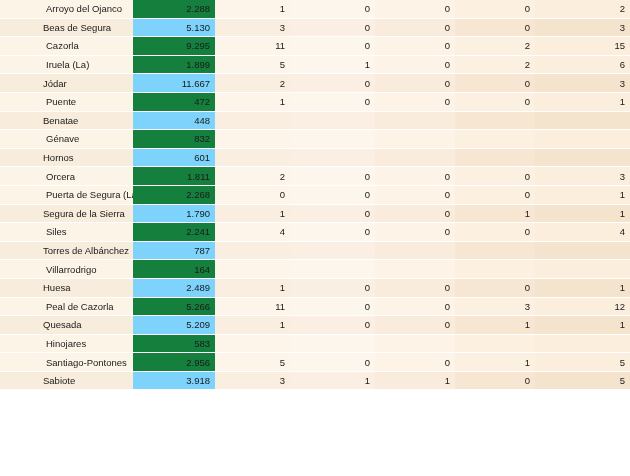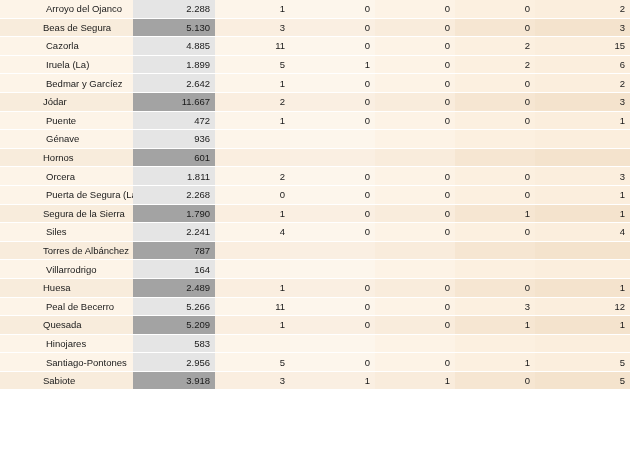--- a/index.html
+++ b/index.html
@@ -39,22 +39,22 @@
 
   td.name {
     text-align: left;
     background: #fdf3e4;
   }
   td.num {
     text-align: right;
     padding-right: 7px;
   }
   
-  tr.odd td.v1 { background: #e5e5e5; }
-  tr.even td.v1 { background: #a3a3a3; }
+  tr.odd td.v1 { background: #15803d; }
+  tr.even td.v1 { background: #7dd3fc; }
   tr.odd td.v2 { background: #fdf5ea; }
   tr.even td.v2 { background: #faeee0; }
   tr.odd td.v3 { background: #fdf6ec; }
   tr.even td.v3 { background: #faefe2; }
   tr.odd td.v4 { background: #fdf3e6; }
   tr.even td.v4 { background: #f9ecdc; }
   tr.odd td.v5 { background: #fcf0e0; }
   tr.even td.v5 { background: #f6e6d2; }
   tr.odd td.v6 { background: #fbeedd; }
   tr.even td.v6 { background: #f4e3cd; }
@@ -89,66 +89,66 @@
         <td class="name">Beas de Segura</td>
         <td class="num v1">5.130</td>
         <td class="num v2">3</td>
         <td class="num v3">0</td>
         <td class="num v4">0</td>
         <td class="num v5">0</td>
         <td class="num v6">3</td>
       </tr>
       <tr class="odd">
         <td class="name">Cazorla</td>
-        <td class="num v1">4.885</td>
+        <td class="num v1">9.295</td>
         <td class="num v2">11</td>
         <td class="num v3">0</td>
         <td class="num v4">0</td>
         <td class="num v5">2</td>
         <td class="num v6">15</td>
       </tr>
       <tr class="odd">
         <td class="name">Iruela (La)</td>
         <td class="num v1">1.899</td>
         <td class="num v2">5</td>
         <td class="num v3">1</td>
         <td class="num v4">0</td>
         <td class="num v5">2</td>
         <td class="num v6">6</td>
       </tr>
-      <tr class="odd">
-        <td class="name">Bedmar y Garcíez</td>
-        <td class="num v1">2.642</td>
-        <td class="num v2">1</td>
-        <td class="num v3">0</td>
-        <td class="num v4">0</td>
-        <td class="num v5">0</td>
-        <td class="num v6">2</td>
-      </tr>
       <tr class="even">
         <td class="name">Jódar</td>
         <td class="num v1">11.667</td>
         <td class="num v2">2</td>
         <td class="num v3">0</td>
         <td class="num v4">0</td>
         <td class="num v5">0</td>
         <td class="num v6">3</td>
       </tr>
       <tr class="odd">
         <td class="name">Puente</td>
         <td class="num v1">472</td>
         <td class="num v2">1</td>
         <td class="num v3">0</td>
         <td class="num v4">0</td>
         <td class="num v5">0</td>
         <td class="num v6">1</td>
       </tr>
+      <tr class="even">
+        <td class="name">Benatae</td>
+        <td class="num v1">448</td>
+        <td class="num v2"></td>
+        <td class="num v3"></td>
+        <td class="num v4"></td>
+        <td class="num v5"></td>
+        <td class="num v6"></td>
+      </tr>
       <tr class="odd">
         <td class="name">Génave</td>
-        <td class="num v1">936</td>
+        <td class="num v1">832</td>
         <td class="num v2"></td>
         <td class="num v3"></td>
         <td class="num v4"></td>
         <td class="num v5"></td>
         <td class="num v6"></td>
       </tr>
       <tr class="even">
         <td class="name">Hornos</td>
         <td class="num v1">601</td>
         <td class="num v2"></td>
@@ -214,21 +214,21 @@
       <tr class="even">
         <td class="name">Huesa</td>
         <td class="num v1">2.489</td>
         <td class="num v2">1</td>
         <td class="num v3">0</td>
         <td class="num v4">0</td>
         <td class="num v5">0</td>
         <td class="num v6">1</td>
       </tr>
       <tr class="odd">
-        <td class="name">Peal de Becerro</td>
+        <td class="name">Peal de Cazorla</td>
         <td class="num v1">5.266</td>
         <td class="num v2">11</td>
         <td class="num v3">0</td>
         <td class="num v4">0</td>
         <td class="num v5">3</td>
         <td class="num v6">12</td>
       </tr>
       <tr class="even">
         <td class="name">Quesada</td>
         <td class="num v1">5.209</td>

